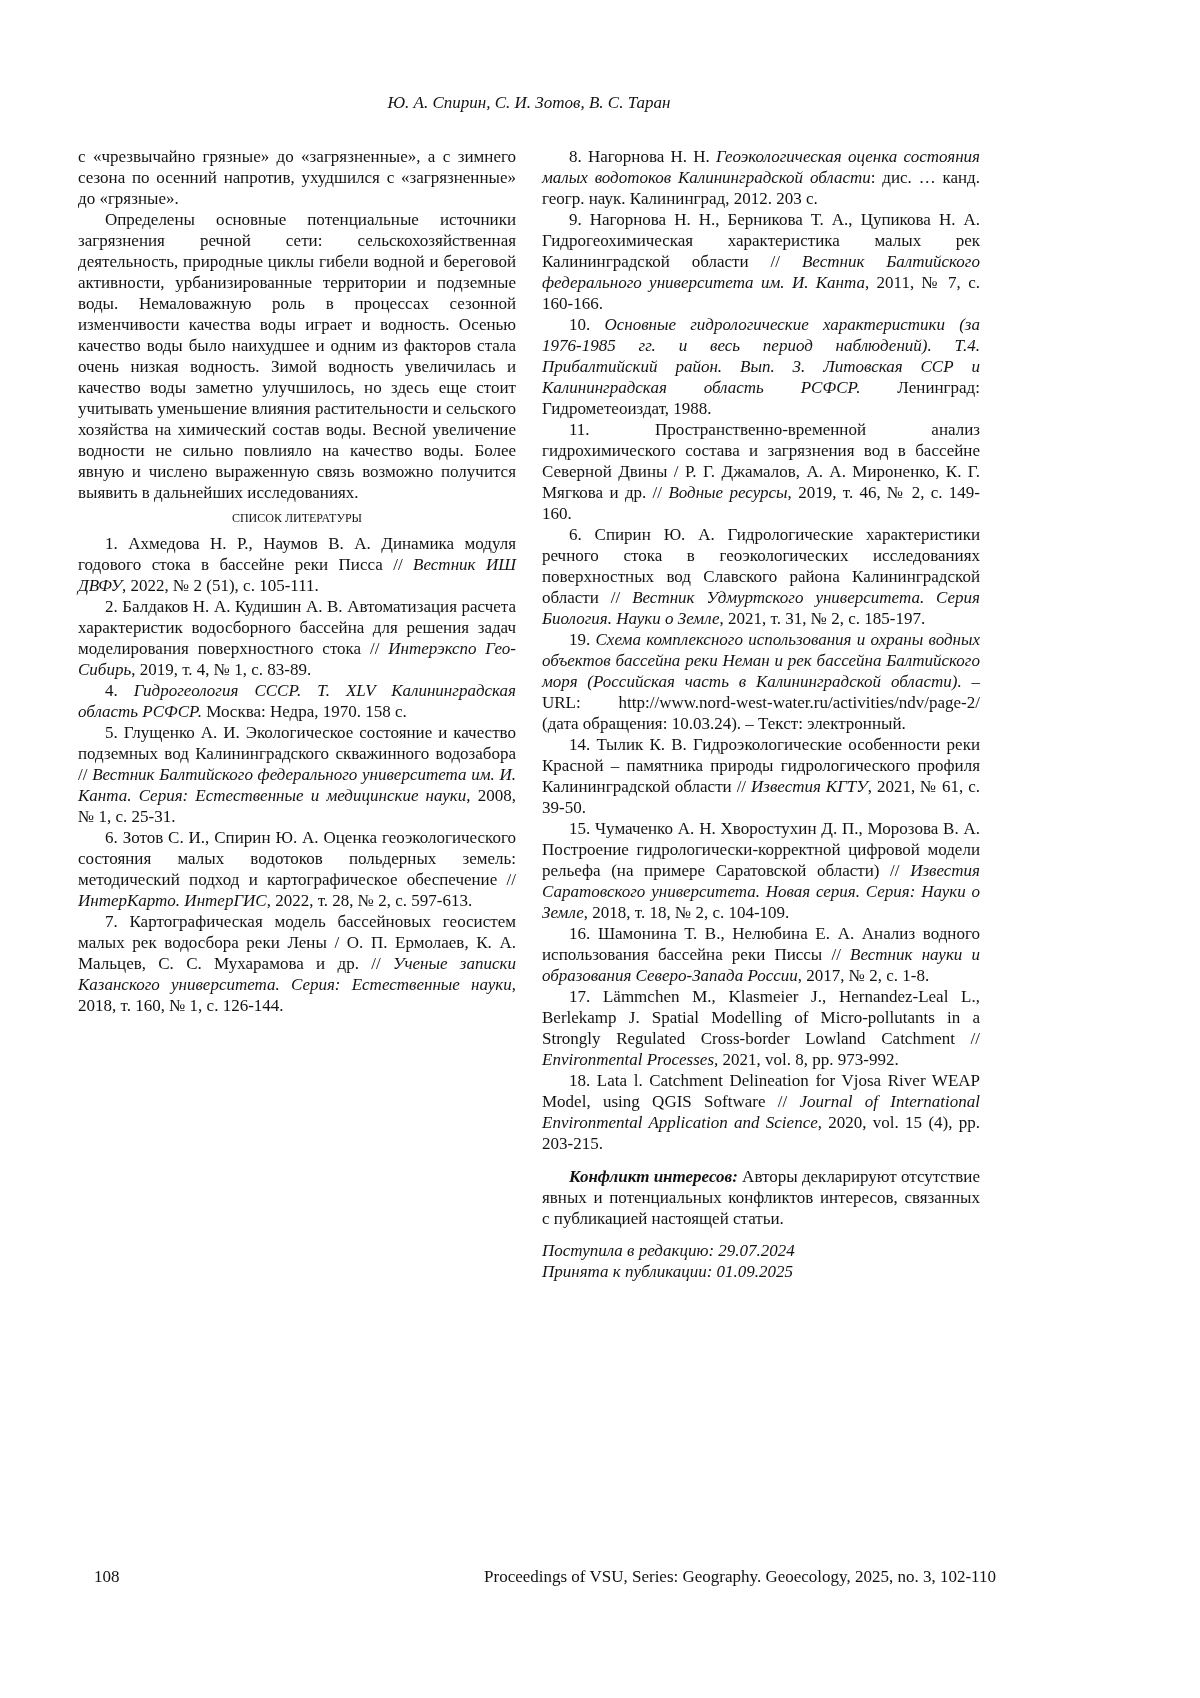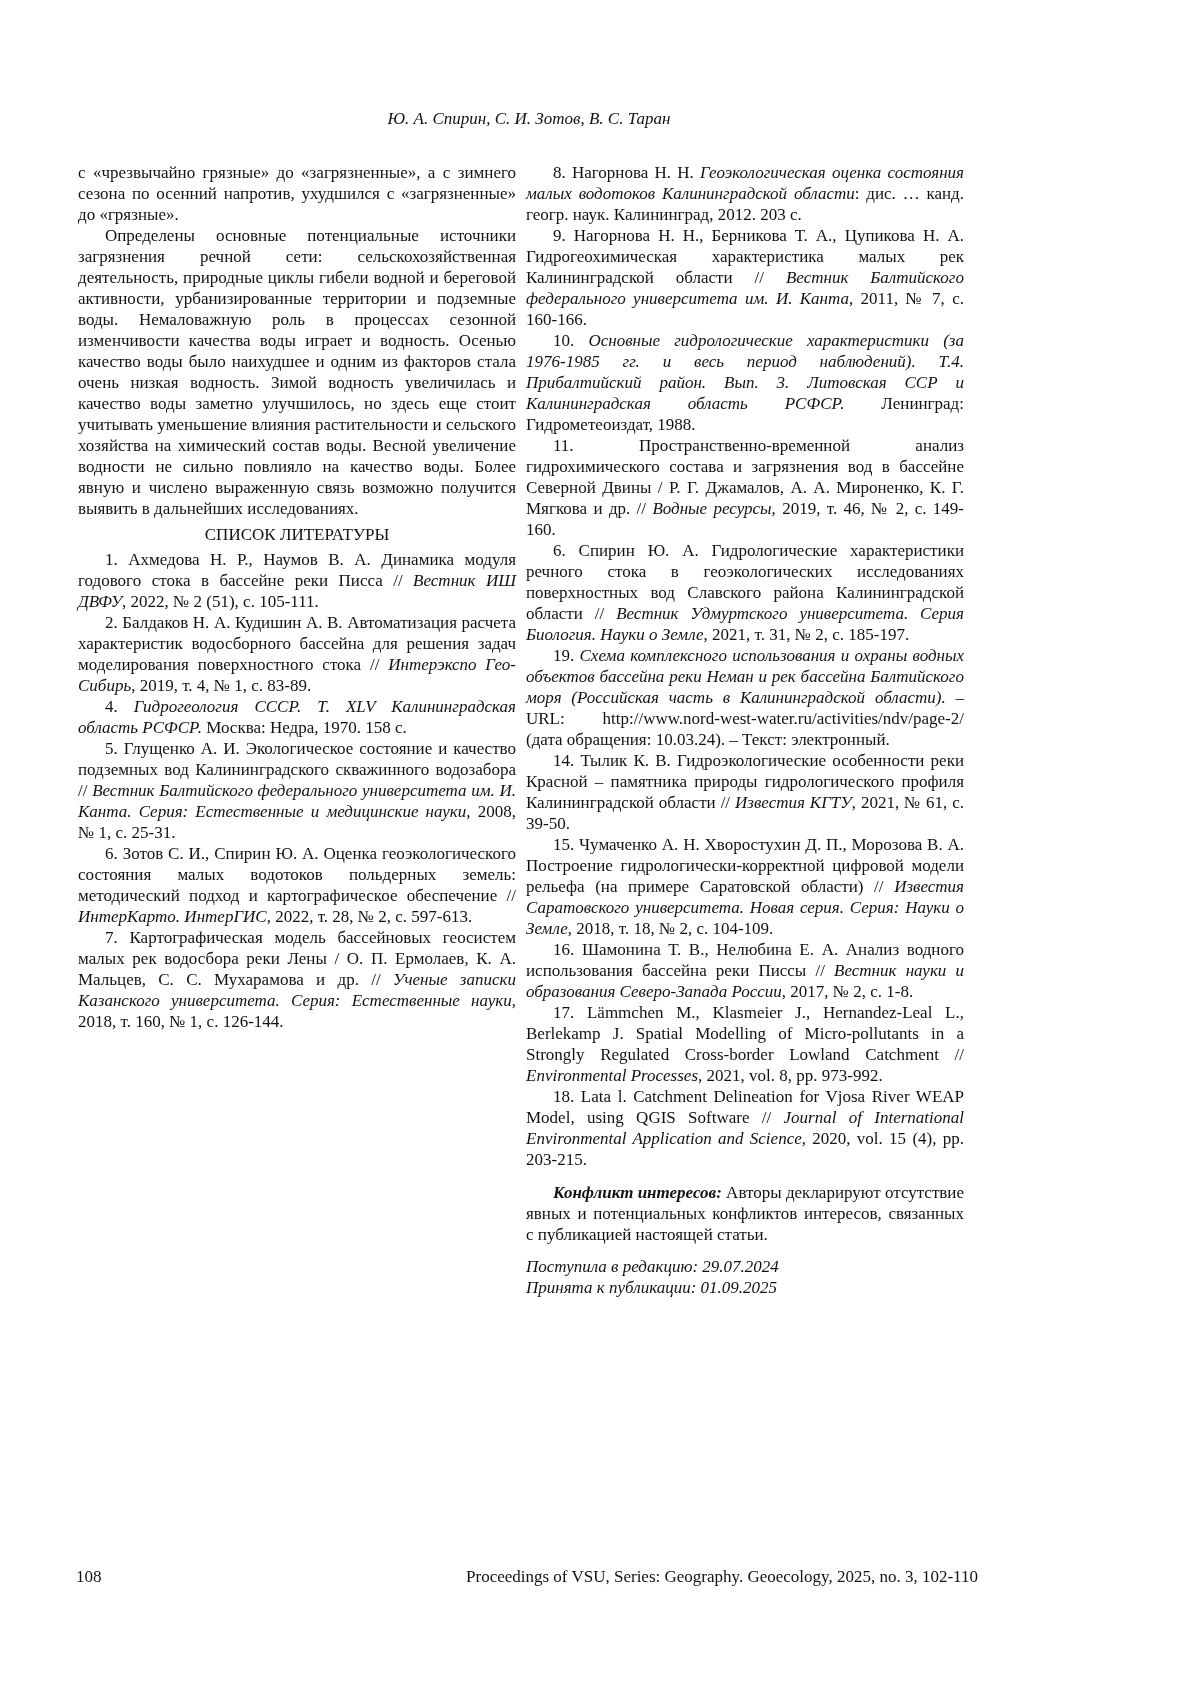--- a/index.html
+++ b/index.html
@@ -15,65 +15,65 @@
     color: #121212;
     font-family: "Liberation Serif", "DejaVu Serif", serif;
     font-size: 17px;
     line-height: 21px;
     overflow: hidden;
     box-sizing: border-box;
   }
   .content {
     position: absolute;
     left: 78px;
-    top: 108px;
+    top: 92px;
     width: 902px;
   }
   .running-head {
     text-align: center;
     font-style: italic;
     margin-bottom: 33px;
   }
   .columns {
     display: flex;
-    gap: 10px;
+    gap: 26px;
   }
   .col {
     width: 438px;
     text-align: justify;
     hyphens: auto;
     -webkit-hyphens: auto;
   }
   .col p {
     margin: 0;
     text-indent: 27px;
   }
   .col p.no-indent {
     text-indent: 0;
   }
   .refs-heading {
-    font-size: 17px;
+    font-size: 12px;
     font-weight: normal;
     line-height: 21px;
     text-align: center;
     margin: 5px 0 4px 0;
   }
   .it { font-style: italic; }
   .url { font-style: normal; }
   .bi { font-weight: bold; font-style: italic; }
   .conflict { margin-top: 12px !important; }
   .dates-block {
     margin-top: 11px;
     text-align: left;
     font-style: italic;
   }
   .dates-block p { text-indent: 0 !important; }
   .footer {
     position: absolute;
-    left: 76px;
+    left: 94px;
     top: 1566px;
     width: 902px;
     display: flex;
     justify-content: space-between;
     align-items: baseline;
   }
 </style>
 </head>
 <body>
 

